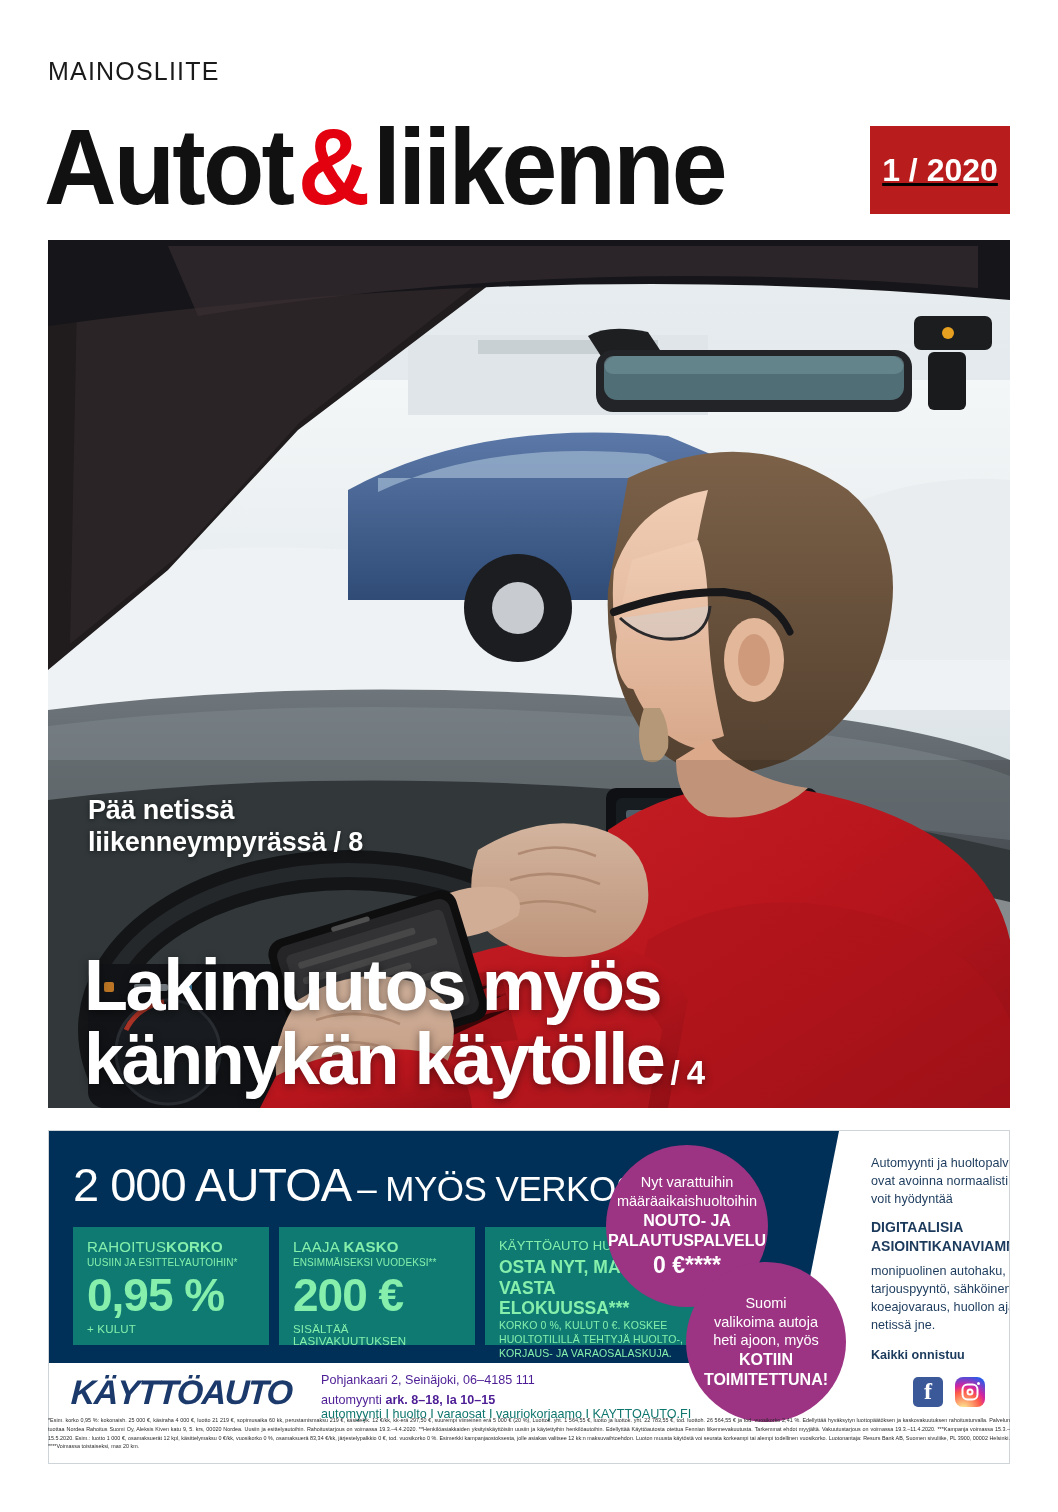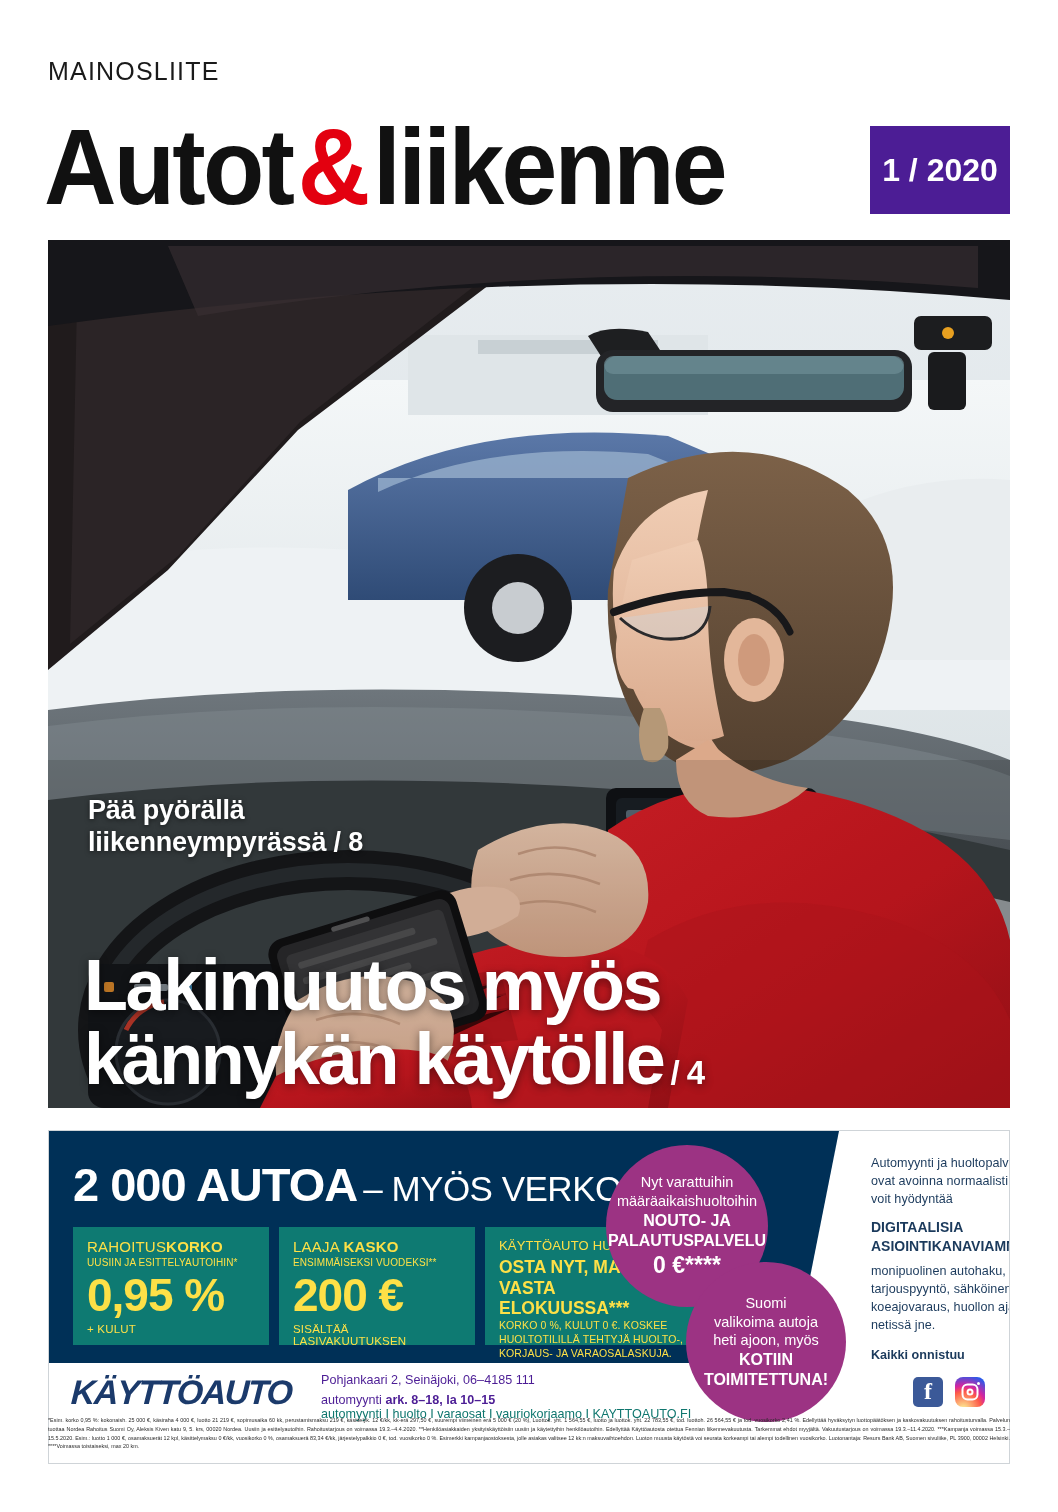--- a/index.html
+++ b/index.html
@@ -20,22 +20,22 @@
   .masthead {
     position: absolute; left: 44px; top: 113px;
     display:flex; align-items: baseline;
     font-weight: 700; font-size: 108px; line-height: 1;
     letter-spacing: -3px; color:#111;
     transform: scaleX(0.93); transform-origin: left top;
   }
   .masthead .amp { color: var(--brandred, #e3000f); padding: 0 6px; }
   .issue-box {
     position:absolute; right: 48px; top: 126px;
-    width: 140px; height: 88px; background:#4c1d95;
-    display:flex; align-items:center; justify-content:center;
+    width: 140px; height: 88px; background:#b91c1c;
+    display:flex; align-items:center; justify-content:center;text-decoration:underline;
   }
   .issue-box span {
     color:#fff; font-size: 32px; font-weight:700; letter-spacing:0px;
   }
 
   
   .photo {
     position:absolute; left:48px; top:240px;
     width:962px; height:868px; overflow:hidden;
     background:#8a9196;
@@ -77,30 +77,30 @@
   .navy-shape {
     position:absolute; left:0; top:0; width:790px; height:232px;
     background:#003057;
     clip-path: polygon(0 0, 790px 0, 744px 232px, 0 232px);
   }
   .ad-headline {
     position:absolute; left:24px; top:26px;
     white-space:nowrap;
   }
   .ad-headline .big {
-    color:#fff; font-weight:700; font-size:47px; letter-spacing:-1px;
+    color:#fff; font-weight:400; font-size:47px; letter-spacing:-1px;
   }
   .ad-headline .sub {
     color:#fff; font-weight:400; font-size:35px; letter-spacing:-0.5px;
     padding-left:6px;
   }
 
   .promo-row { position:absolute; left:24px; top:96px; display:flex; gap:10px; }
   .promo {
-    background:#0e7a72; color:#fde047; padding:11px 14px 12px 14px;
+    background:#0e7a72; color:#86efac; padding:11px 14px 12px 14px;
     width:196px; height:118px; position:relative;
   }
   .promo.wide { width:215px; }
   .promo .line1 { font-size:15px; letter-spacing:0.2px; font-weight:400; }
   .promo .line1 b { font-weight:700; }
   .promo .line2 { font-size:10px; letter-spacing:0.1px; margin-top:2px; }
   .promo .value {
     font-size:46px; font-weight:700; line-height:1.02; margin-top:4px; letter-spacing:-1px;
   }
   .promo .foot { font-size:11.5px; margin-top:4px; letter-spacing:0.2px; }
@@ -361,21 +361,21 @@
       </g>
 
       <path d="M228 836 Q 300 800 380 812 Q 420 822 424 868 L212 868 Z" fill="url(#hoodie)"></path>
 
       <rect x="0" y="500" width="962" height="368" fill="url(#vig)" opacity="0"></rect>
       <rect x="0" y="520" width="962" height="348" fill="#000" opacity="0.12"></rect>
     </svg>
 
     <div class="photo-overlay">
       <div class="teaser t1">
-        <div>Pää pyörällä</div>
+        <div>Pää netissä</div>
         <div>liikenneympyrässä / 8</div>
       </div>
       <div class="mainhead">
         <div>Lakimuutos myös</div>
         <div>
           <span>kännykän käytölle</span><span class="pg">/ 4</span>
         </div>
       </div>
     </div>
   </div>

